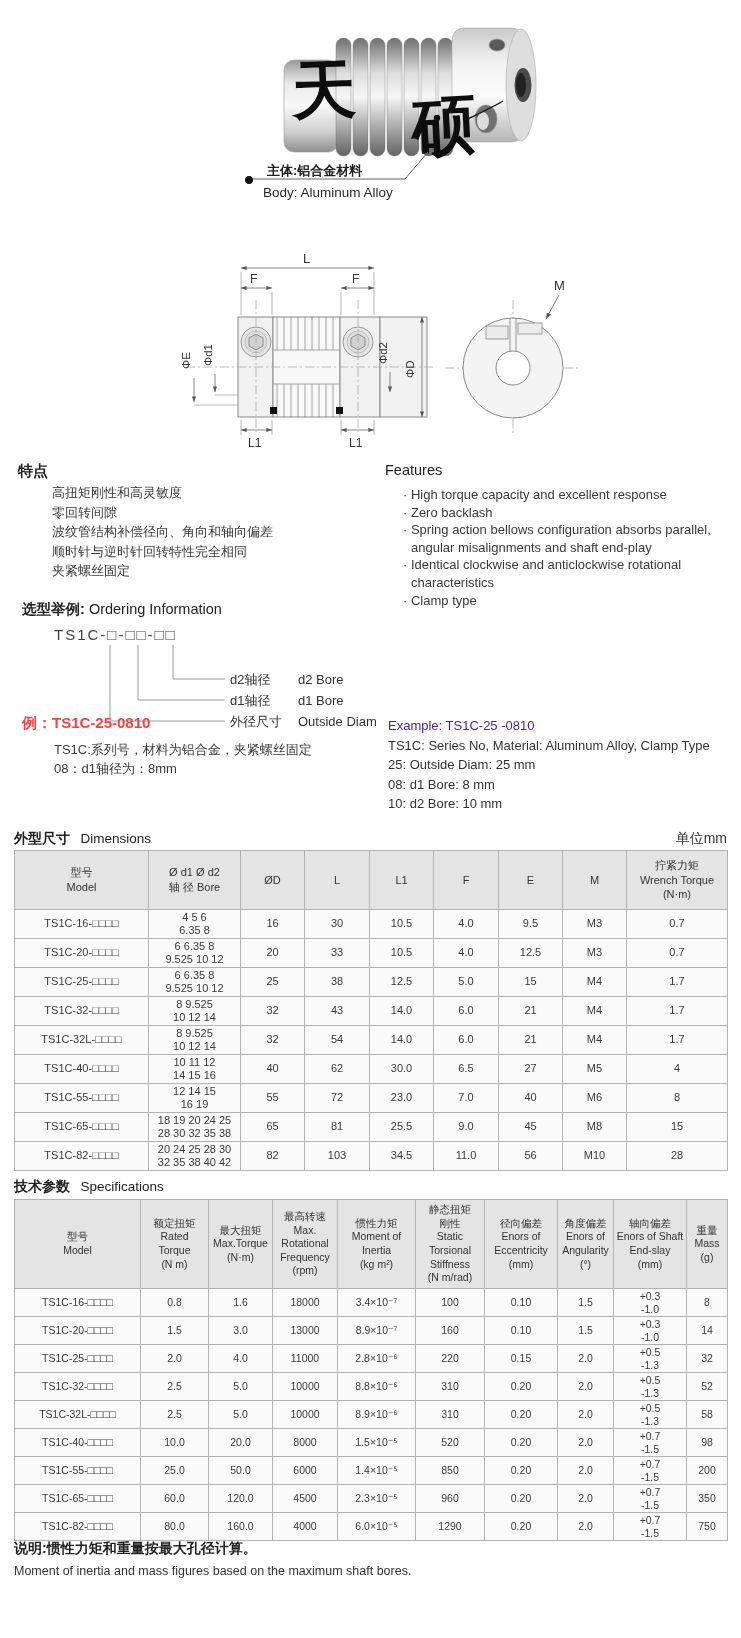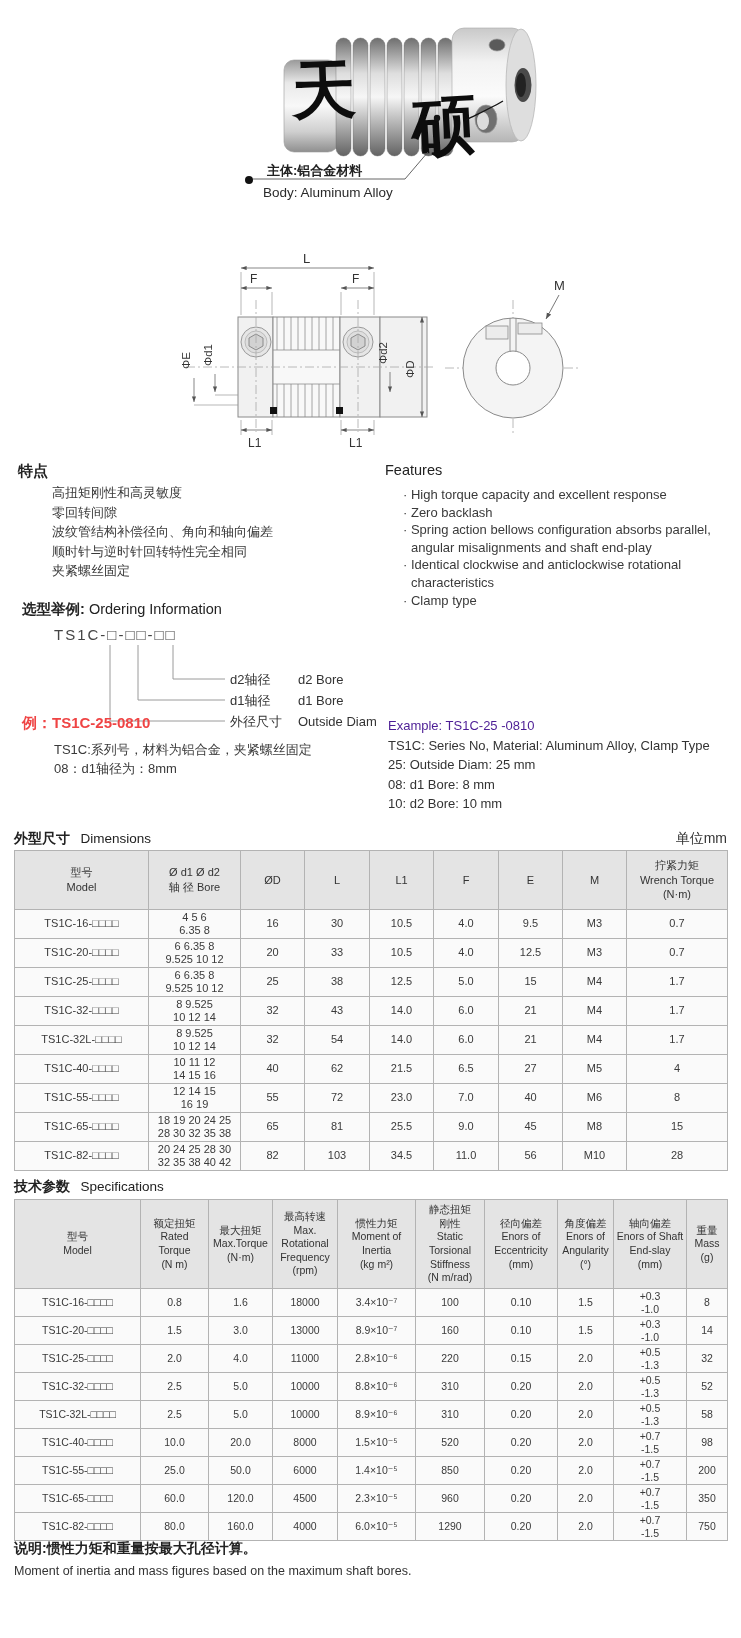--- a/index.html
+++ b/index.html
@@ -380,21 +380,21 @@
         <td>M4</td>
         <td>1.7</td>
       </tr>
 
       <tr>
         <td>TS1C-40-□□□□</td>
         <td>10 11 12
 14 15 16</td>
         <td>40</td>
         <td>62</td>
-        <td>21.5</td>
+        <td>30.0</td>
         <td>6.5</td>
         <td>27</td>
         <td>M5</td>
         <td>4</td>
       </tr>
 
       <tr>
         <td>TS1C-55-□□□□</td>
         <td>12 14 15
 16 19</td>

